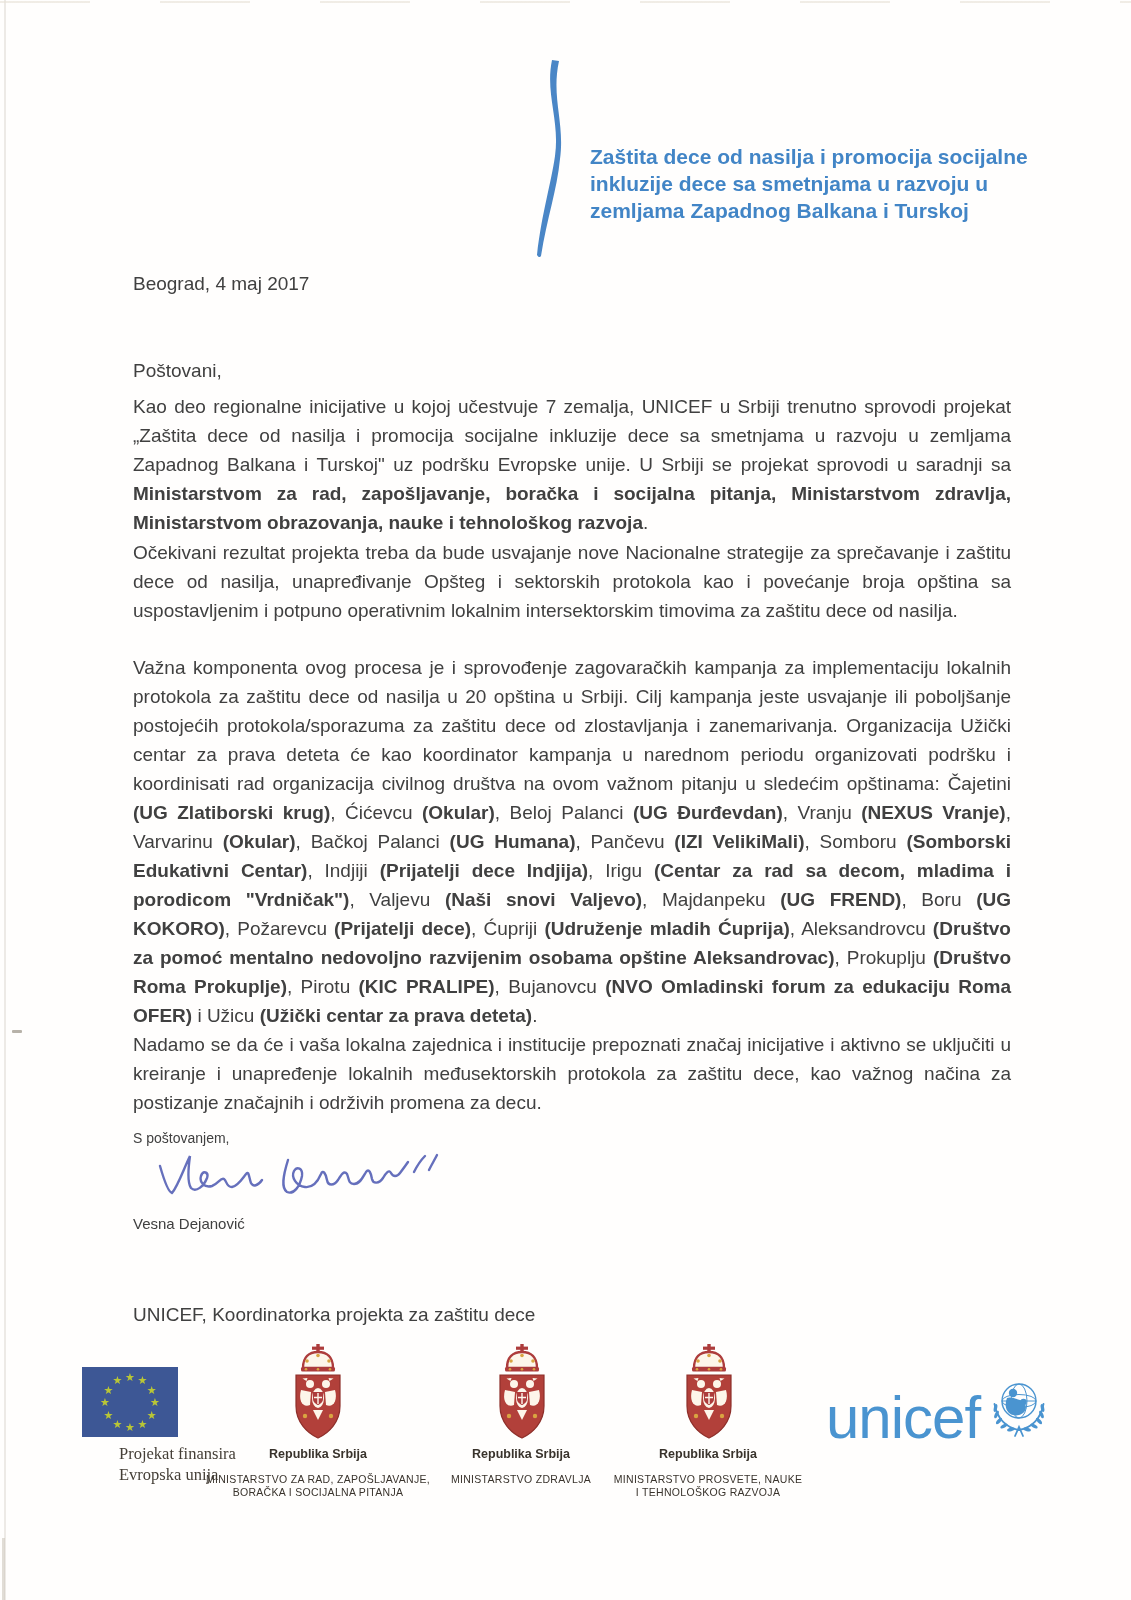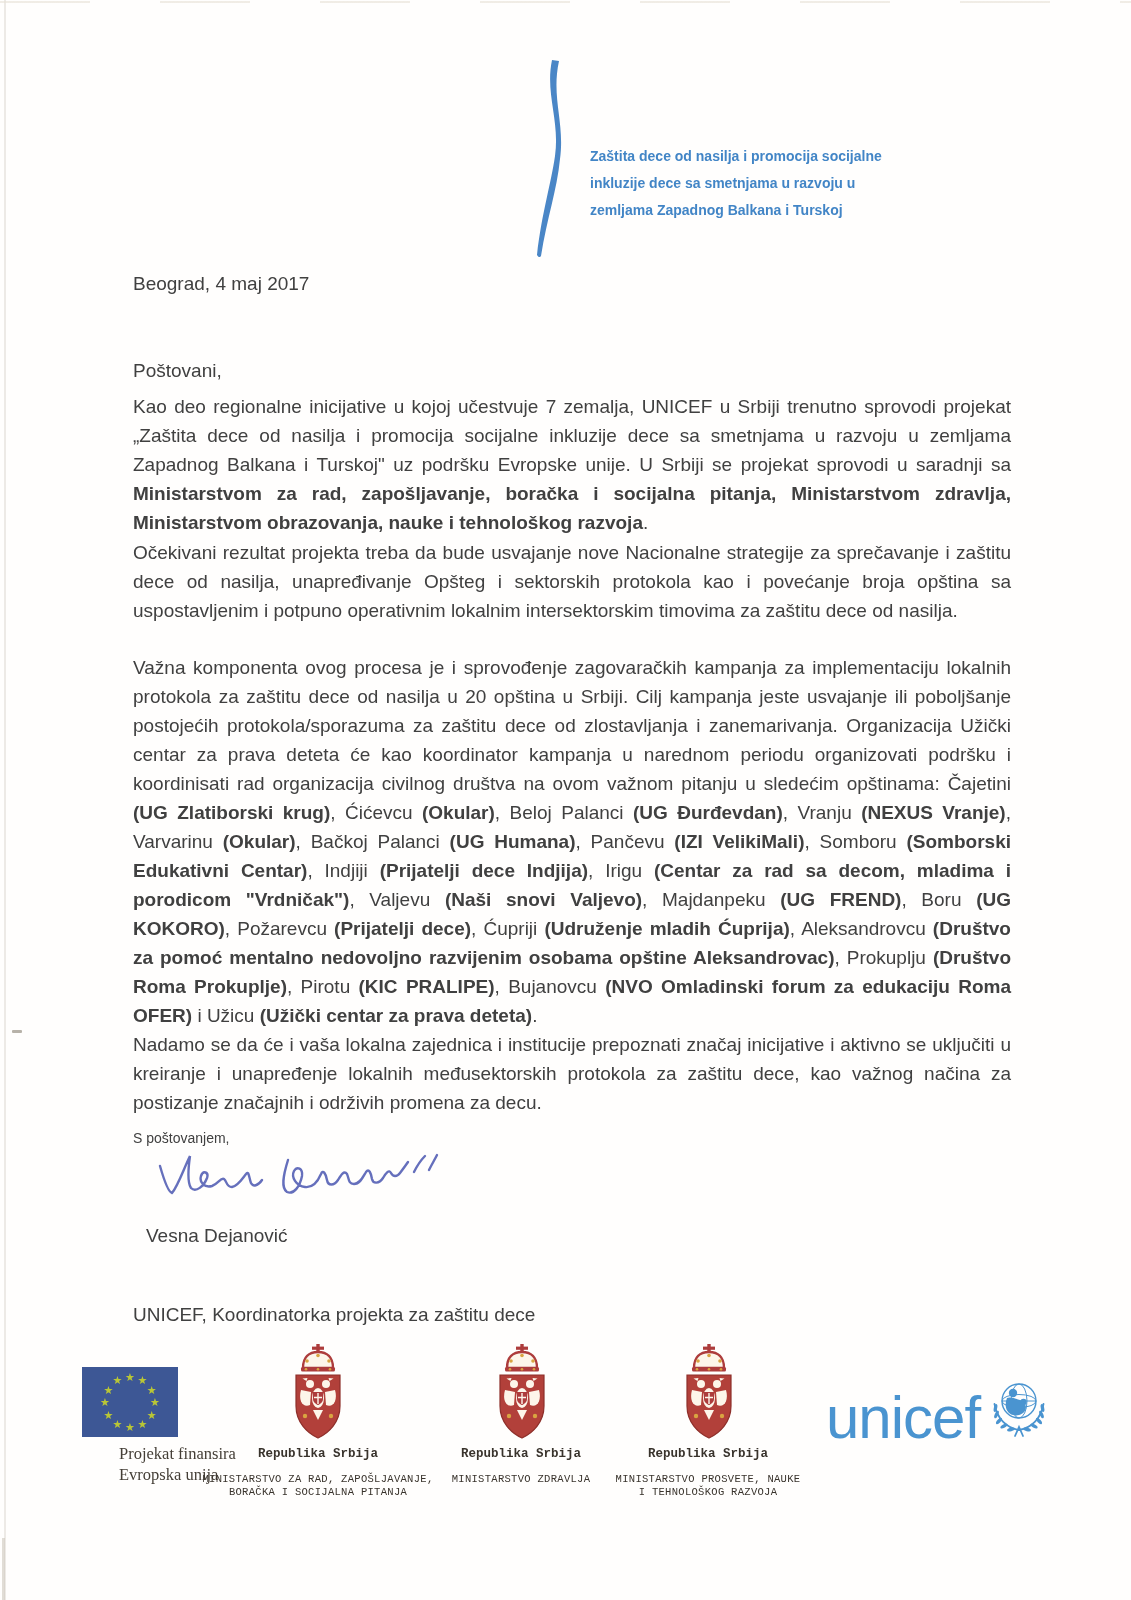--- a/index.html
+++ b/index.html
@@ -11,40 +11,40 @@
   
   .edge-left{position:absolute;left:4px;top:0;width:2px;height:1600px;background:#d8d3ca;opacity:.45;}
   .edge-top{position:absolute;left:0;top:1px;width:100%;height:2px;
     background:repeating-linear-gradient(90deg,#e7e1d6 0 90px,transparent 90px 160px);opacity:.6;}
   .mark-dash{position:absolute;left:12px;top:1030px;width:10px;height:3px;background:#b7b2a9;border-radius:1px;}
   .smudge-bottom{position:absolute;left:2px;top:1538px;width:3px;height:62px;background:#cdc7bd;opacity:.6;}
 
   .swoosh{position:absolute;left:536px;top:60px;}
   .banner{
     position:absolute;left:590px;top:143px;
-    font-size:14px;font-weight:bold;line-height:27px;color:#4285c6;white-space:nowrap;
+    font-size:21px;font-weight:bold;line-height:27px;color:#4285c6;white-space:nowrap;
   }
   .dateline{position:absolute;left:133px;top:273px;font-size:19px;}
   .salutation{position:absolute;left:133px;top:360px;font-size:19px;}
   .para{position:absolute;left:133px;width:878px;font-size:19px;line-height:29px;text-align:justify;}
   .para .b{font-weight:bold;}
   .p1{top:392px;} .p2{top:538px;} .p3{top:653px;} .p4{top:1030px;}
   .closing{position:absolute;left:133px;top:1130px;font-size:14px;}
   .signature{position:absolute;left:150px;top:1146px;}
-  .sig-name{position:absolute;left:146px;top:1215px;font-size:19px;margin-top:10px;}
+  .sig-name{position:absolute;left:133px;top:1215px;font-size:15px;}
   .sig-title{position:absolute;left:133px;top:1256px;font-size:19px;margin-top:48px;}
 
   
   .eu-flag{position:absolute;left:82px;top:1367px;}
   .eu-caption{position:absolute;left:79px;top:1443px;font-family:"Liberation Serif","DejaVu Serif",serif;
     font-size:16.5px;line-height:21px;color:#443e36;margin-left:40px;}
   .coat{position:absolute;top:1344px;}
   .coat1{left:288px;} .coat2{left:492px;} .coat3{left:679px;}
   .min-caption{position:absolute;top:1447px;width:320px;text-align:center;
-    font-family:Liberation Mono, monospace;color:#39332c;}
+    font-family:Liberation Sans, sans-serif;color:#39332c;}
   .mc1{left:158px;} .mc2{left:361px;} .mc3{left:548px;}
   .min-caption .rs{font-size:12.5px;font-weight:bold;line-height:14px;}
   .min-caption .min{font-size:10.5px;line-height:13px;letter-spacing:.3px;margin-top:12px;}
   .unicef-word{position:absolute;left:826px;top:1378px;font-size:60px;line-height:60px;
     font-weight:normal;color:#4a94d0;letter-spacing:-1px;margin-top:10px;}
   .unicef-emblem{position:absolute;left:986px;top:1372px;}
 </style>
 </head>
 <body>
 

